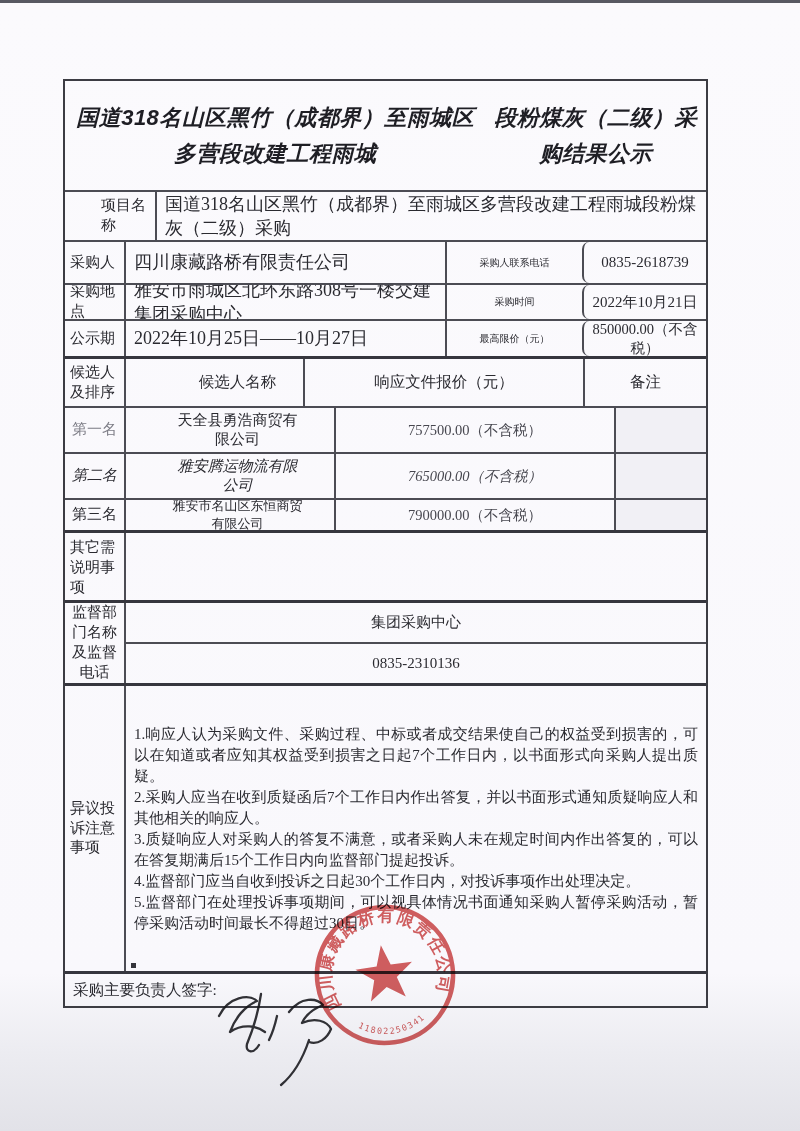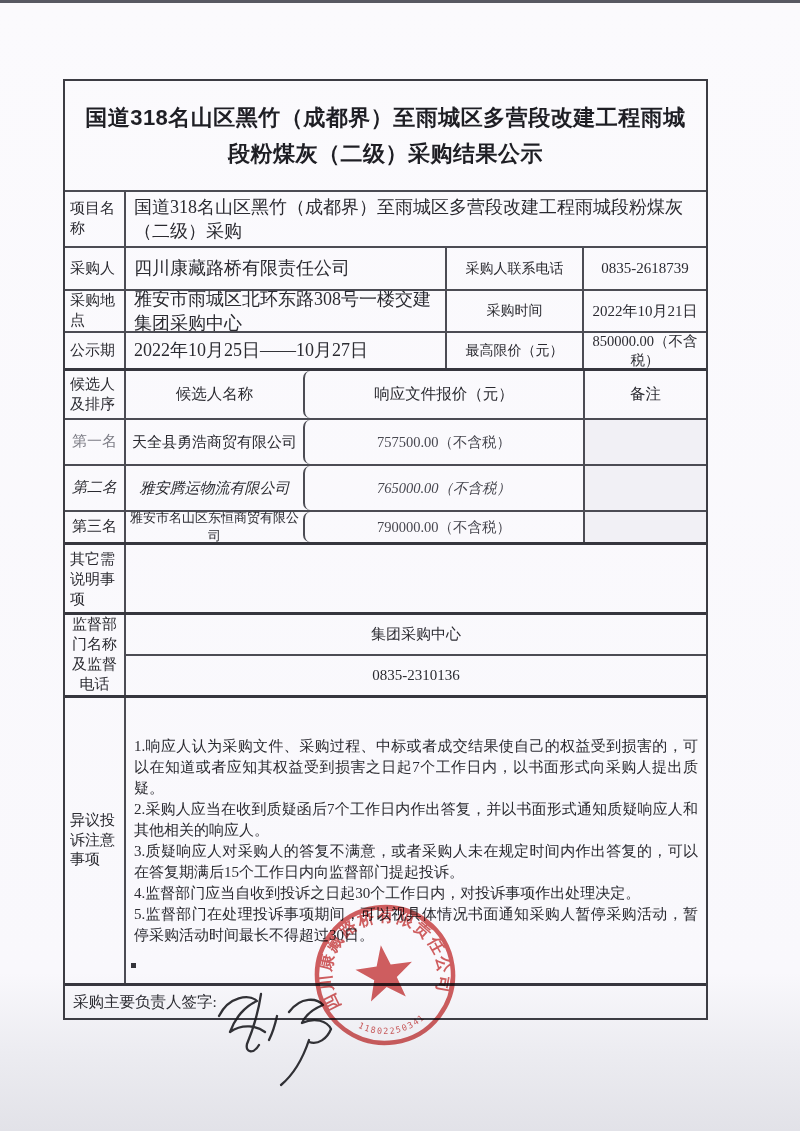--- a/index.html
+++ b/index.html
@@ -24,44 +24,44 @@
   .bth { border-top:3px solid #36363e; }
   .cell { display:flex; align-items:center; overflow:hidden; }
   .cell + .cell { border-left:2px solid #4c4c54; }
   .lbl {
     width:59px; flex:0 0 59px; padding:2px 5px;
     font-size:15px; line-height:1.32; white-space:pre-line;
   }
   .val { padding:2px 8px; font-size:18px; line-height:1.35; }
   .ctr { justify-content:center; text-align:center; }
 
-  .r-title { height:109px; flex-direction:column; align-items:center; justify-content:center; }
+  .r-title { height:109px; flex-direction:row; align-items:center; justify-content:center;font-style:italic; }
   .title-line {
     font-family:"Liberation Sans","DejaVu Sans",sans-serif;
     font-weight:bold; font-size:22px; line-height:36px; letter-spacing:0.5px;
     color:#1e1e24; text-align:center;
   }
-  .r-info1 { height:56px; }
+  .r-info1 { height:50px;padding-left:31px; }
   .r-info2 { height:43px; }
-  .r-info3 { height:42px; }
+  .r-info3 { height:36px; }
   .r-info4 { height:37px; }
   .c-val1 { width:321px; flex:0 0 321px; }
-  .c-lab2 { width:137px; flex:0 0 137px; font-size:14px; }
-  .c-val2 { flex:1; font-size:15px; }
+  .c-lab2 { width:137px; flex:0 0 137px; font-size:10px; }
+  .c-val2 { flex:1; font-size:15px;border-radius:7px; }
 
   .r-candh { height:50px; }
   .r-cand1 { height:46px; }
   .r-cand2 { height:46px;font-style:italic; }
   .r-cand3 { height:32px; }
-  .c-name { width:179px; flex:0 0 179px; }
-  .c-price { width:280px; flex:0 0 280px;border-radius:7px; }
+  .c-name { width:179px; flex:0 0 179px;padding-left:46px; }
+  .c-price { width:280px; flex:0 0 280px; }
   .c-note { flex:1; background:#f1f0f5; }
   .candh-txt { font-size:15.5px; }
   .rank-faded { color:#7c7c85; }
-  .price-txt { color:#47474f; }
+  .price-txt { color:#47474f;margin-left:31px; }
 
   .r-other { height:70px; }
   .r-superv { height:83px; }
   .superv-right { flex:1; display:flex; flex-direction:column; border-left:2px solid #4c4c54; }
   .superv-sub { flex:1; display:flex; align-items:center; justify-content:center; font-size:15px; }
   .superv-sub + .superv-sub { border-top:2px solid #4c4c54; }
 
   .r-objection { height:288px; }
   .objection-body {
     flex:1; display:flex; flex-direction:column; justify-content:center;

